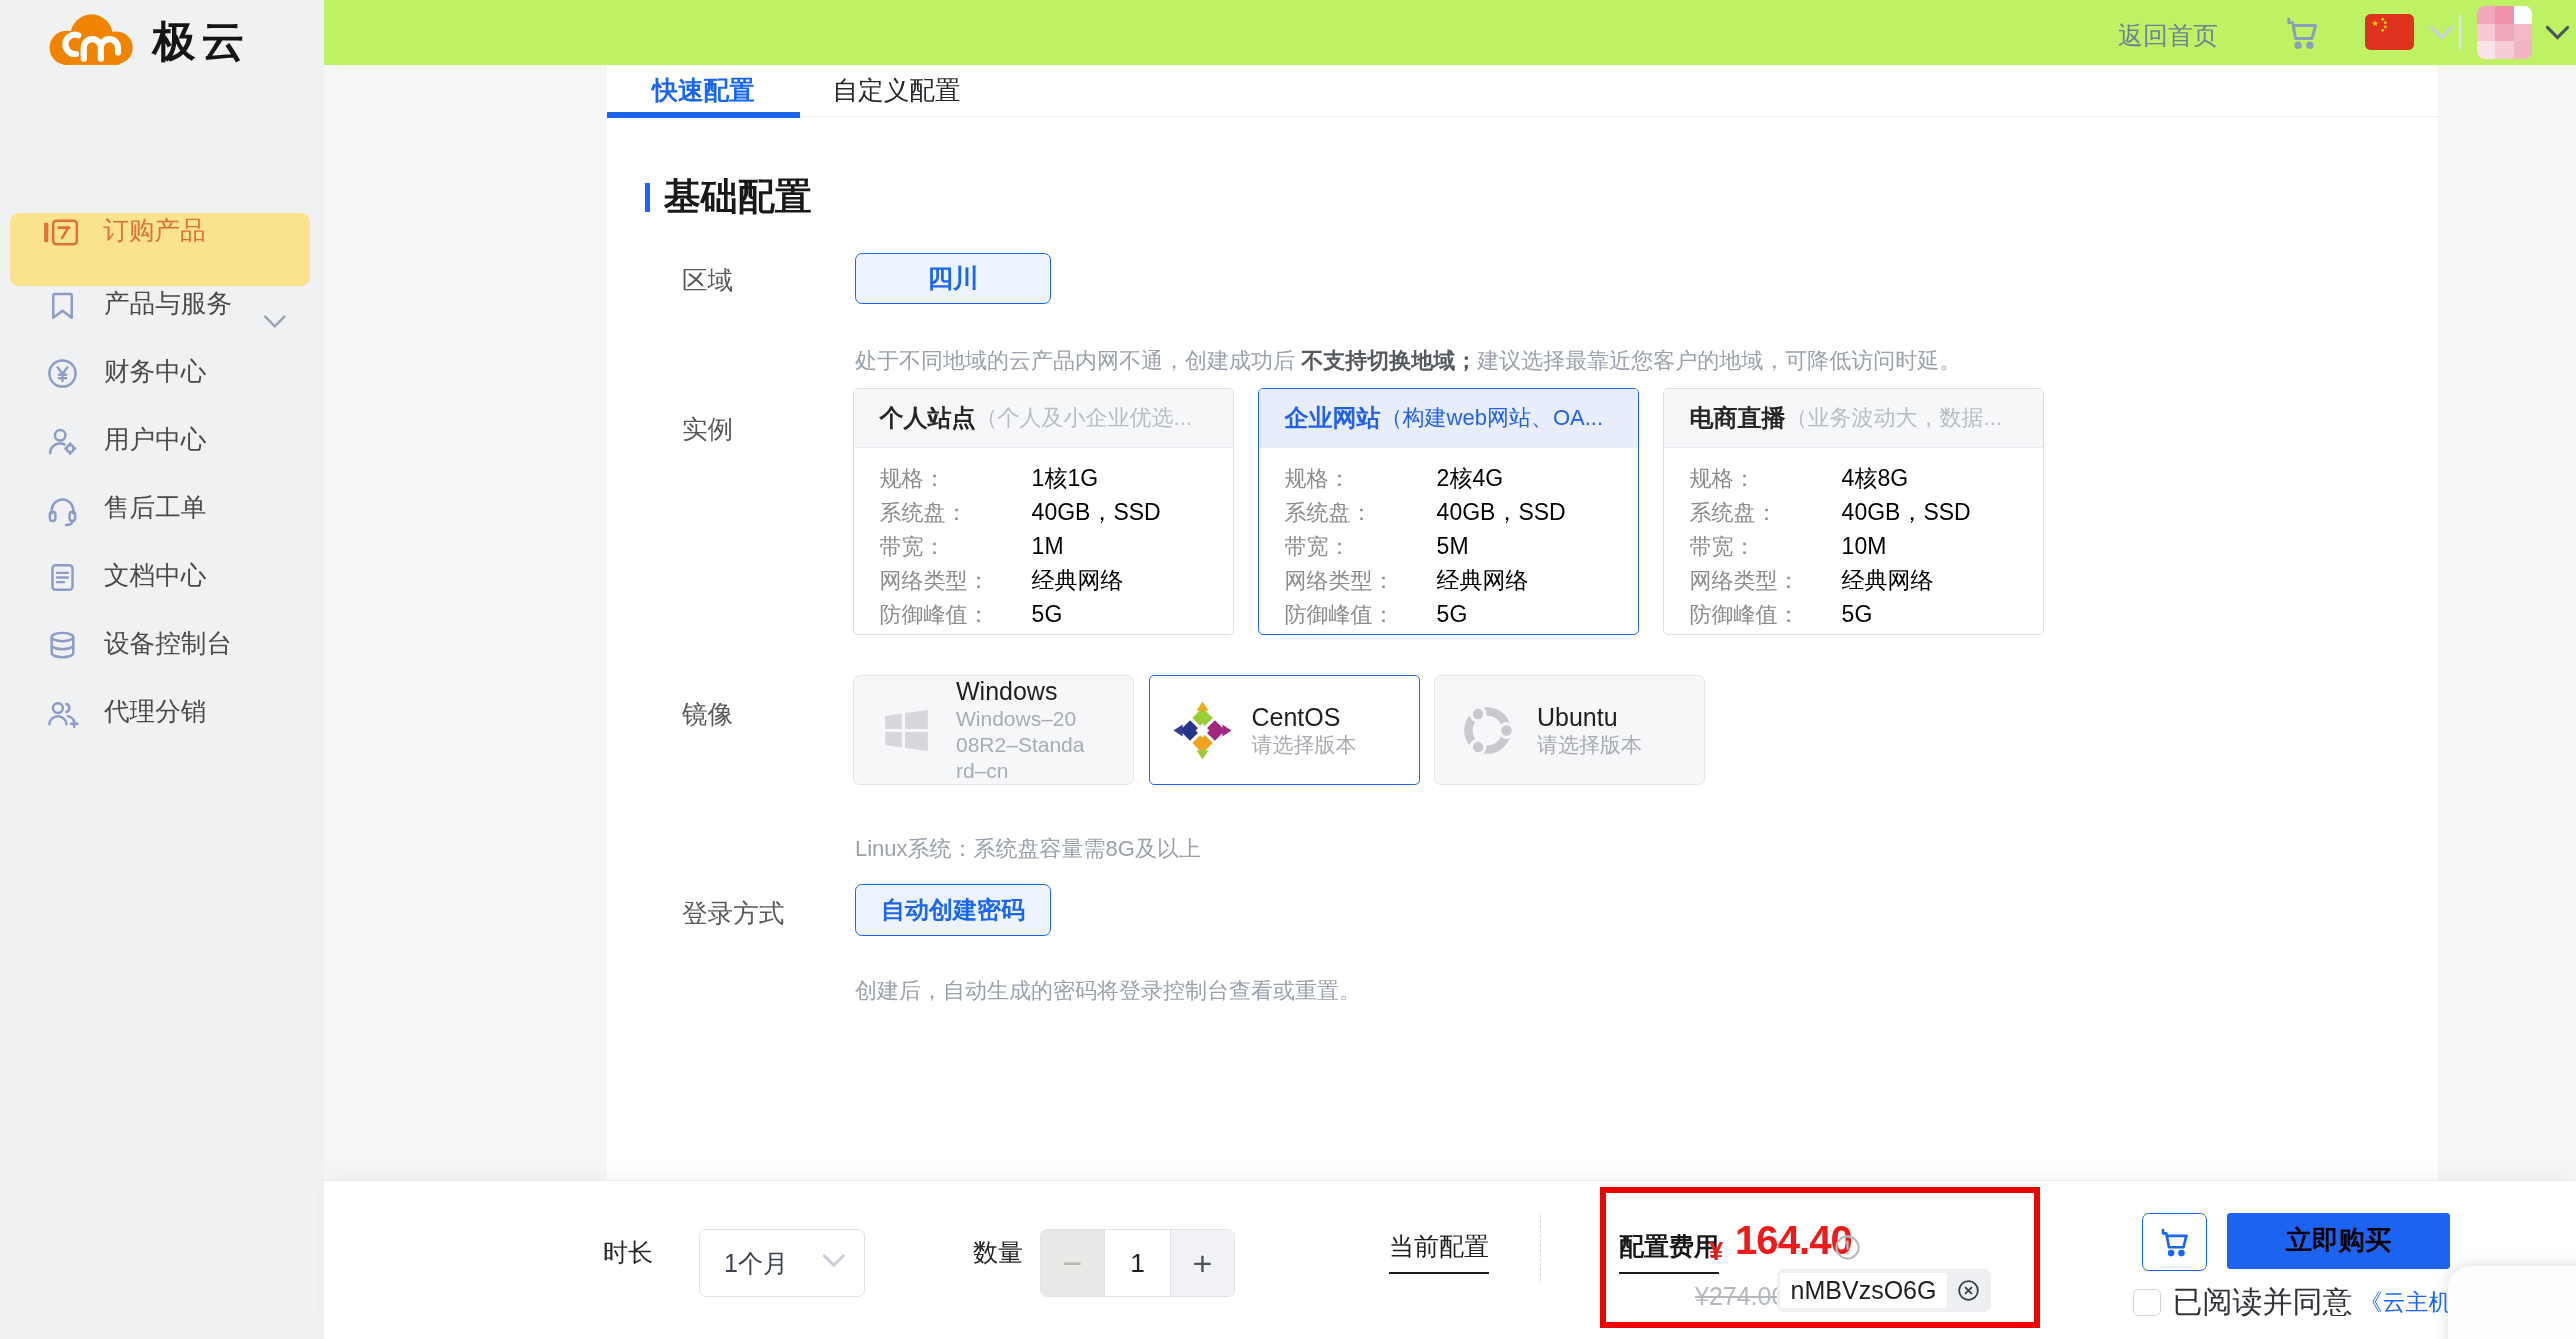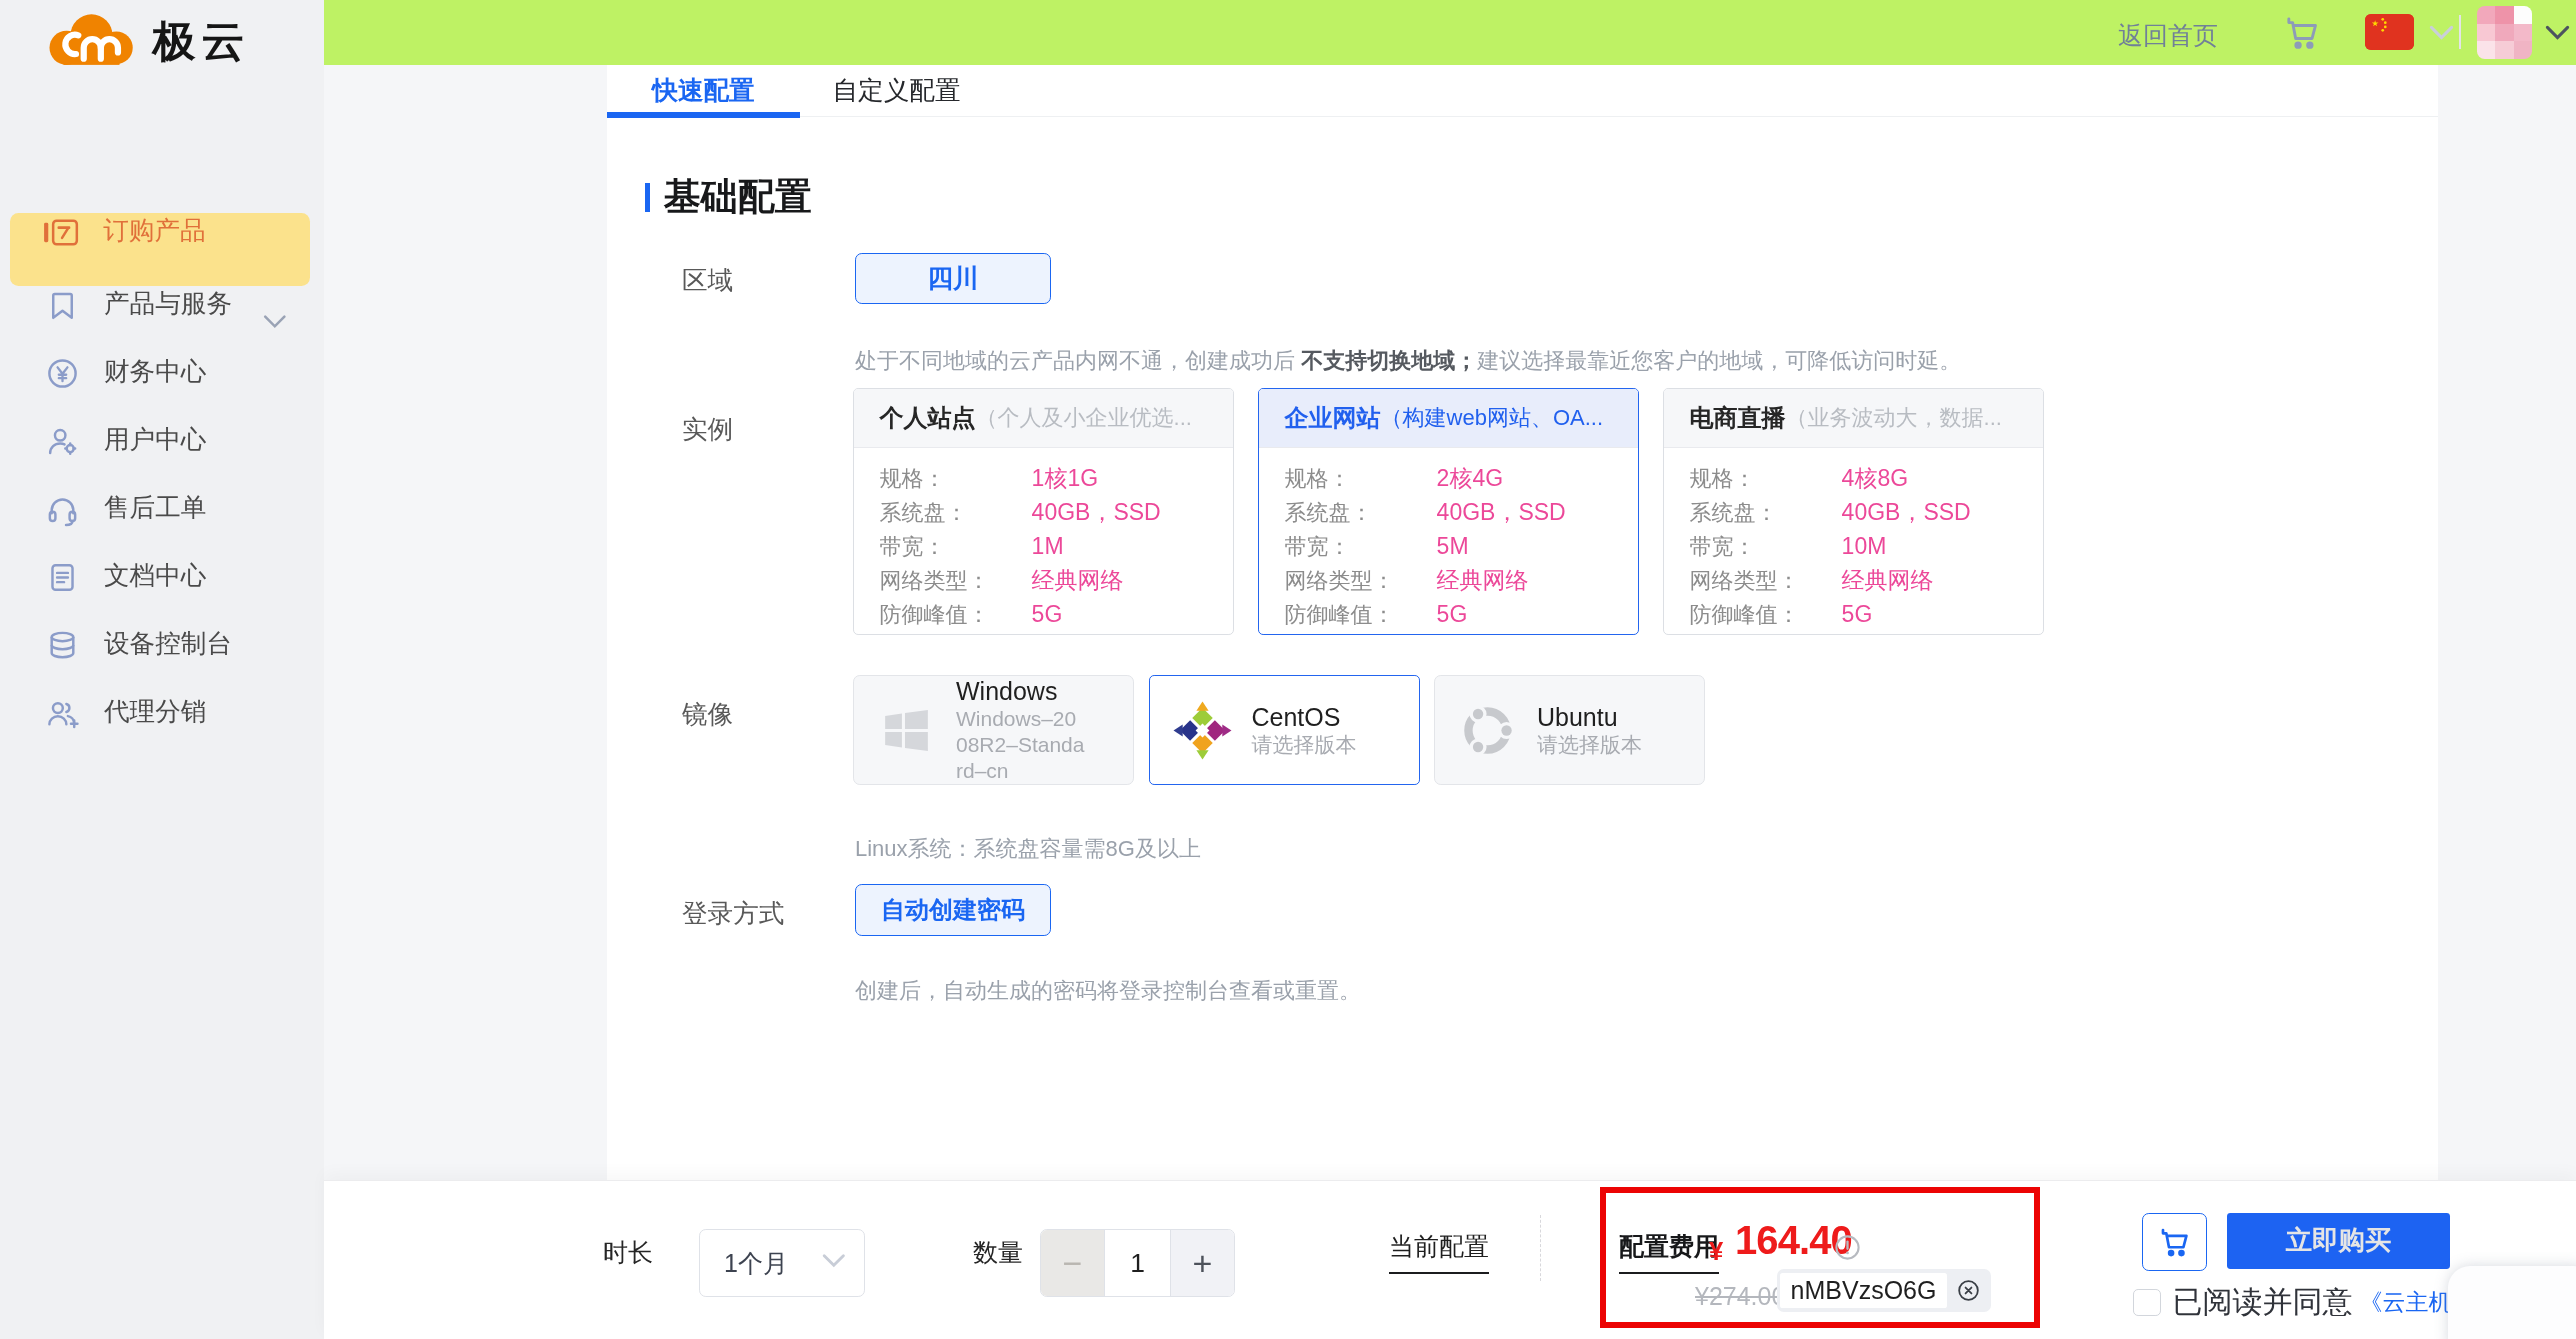--- a/index.html
+++ b/index.html
@@ -57,21 +57,21 @@
   .inst-card{width:379px;height:245px;background:#fff;border:0.9px solid #dcdfe4;border-radius:5.1px;overflow:hidden;cursor:pointer;}
   .inst-card.selected{border:1.7px solid #2365ef;}
   .inst-head{height:58px;background:#f6f7f9;border-bottom:0.9px solid #e9eaee;display:flex;align-items:center;padding-left:25.6px;white-space:nowrap;overflow:hidden;}
   .inst-head .t{font-size:24px;font-weight:700;color:#262626;}
   .inst-head .s{font-size:22px;color:#b8bcc2;}
   .inst-card.selected .inst-head{background:#e8edfb;}
   .inst-card.selected .inst-head .t,.inst-card.selected .inst-head .s{color:#2160ee;}
   .inst-body{padding:13.6px 0 0 25.6px;}
   .spec-row{display:flex;height:34px;align-items:center;}
   .spec-row .k{width:152px;font-size:22px;color:#8c8c8c;}
-  .spec-row .v{font-size:23px;color:#ec4899;}
+  .spec-row .v{font-size:23px;color:#000000;}
 
   
   .os-row{position:absolute;left:246px;top:610px;display:flex;gap:14.5px;}
   .os-card{height:108px;background:#f6f7f9;border:0.9px solid #e3e5e9;border-radius:6.8px;display:flex;align-items:center;padding-left:22px;cursor:pointer;}
   .os-card.selected{background:#fff;border:1.7px solid #2365ef;border-radius:5.1px;}
   .os-icon{width:61px;height:61px;margin-right:19px;flex:none;}
   .os-name{font-size:25px;color:#1f1f1f;line-height:1.2;}
   .os-desc{font-size:21px;color:#a8abb1;line-height:1.25;width:150px;word-break:break-all;}
   .os-card.win .os-desc{width:129px;}
 
@@ -98,21 +98,21 @@
   .fee-amount{position:absolute;left:1411px;top:37px;font-size:40px;font-weight:700;letter-spacing:-0.9px;}
   .fee-info{position:absolute;left:1508px;top:51px;cursor:pointer;}
   .fee-orig{position:absolute;left:1371px;top:101px;font-size:25px;color:#b4b7bd;text-decoration:line-through;}
   .coupon{position:absolute;left:1453px;top:88px;height:43px;background:#edeff3;border-radius:6.8px;display:flex;align-items:center;padding:0 8.5px 0 3.4px;}
   .coupon .code{background:#fff;border-radius:2.6px;padding:3.4px 10.2px;font-size:25px;color:#1f1f1f;}
   .coupon .x{margin-left:8.5px;display:flex;cursor:pointer;}
 
   .cart-btn{position:absolute;left:1818px;top:31.5px;width:63px;height:56px;border:1.7px solid #1a66f2;border-radius:6.8px;background:#fff;
             display:flex;align-items:center;justify-content:center;cursor:pointer;}
   .buy-btn{position:absolute;left:1903px;top:31.5px;width:223px;height:56px;background:#1d63f2;border-radius:3.4px;
-           display:flex;align-items:center;justify-content:center;font-size:26.4px;font-weight:700;color:#e5e5e5;cursor:pointer;}
+           display:flex;align-items:center;justify-content:center;font-size:26.4px;font-weight:700;color:#000000;cursor:pointer;}
   .agree{position:absolute;left:1809px;top:101px;display:flex;align-items:center;}
   .agree .box{width:25.6px;height:25.6px;border:1.7px solid #d2d6dc;border-radius:5.1px;background:#fff;margin-right:12px;cursor:pointer;}
   .agree .txt{font-size:30px;color:#30333a;}
   .agree .lnk{font-size:23px;color:#1a66f2;margin-left:6.8px;cursor:pointer;}
 
   .annotation{position:absolute;left:1600px;top:1187px;width:428px;height:129px;border:6px solid #ec0404;z-index:9;pointer-events:none;}
   .corner-blob{position:absolute;right:-19px;bottom:-22px;width:147px;height:95px;background:#fdfdfe;border-radius:22px;
                box-shadow:0 0 13.6px rgba(120,130,150,.30);z-index:8;}
 </style>
 </head>

